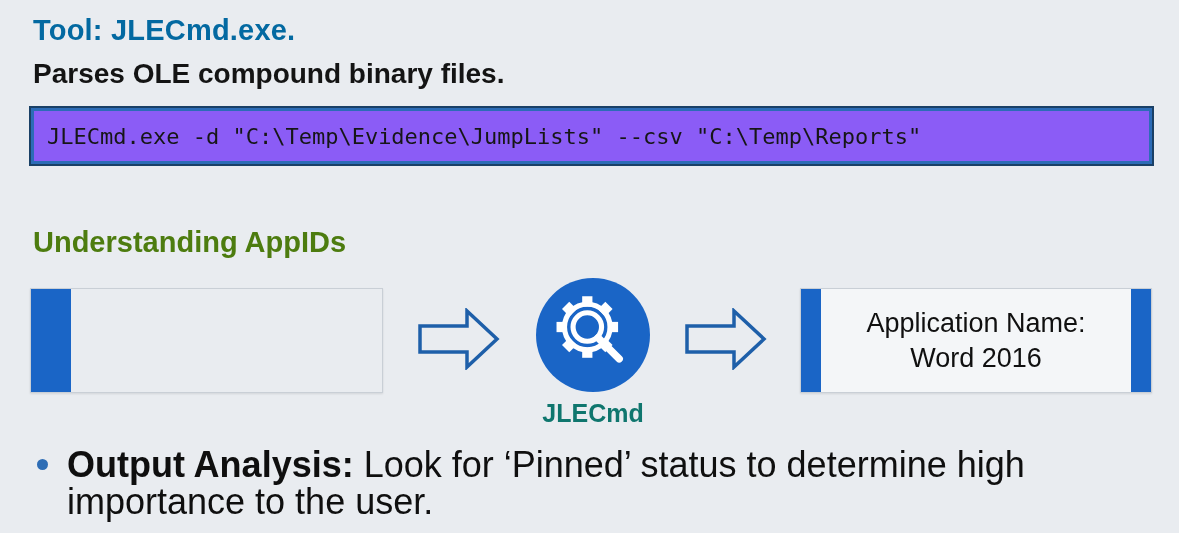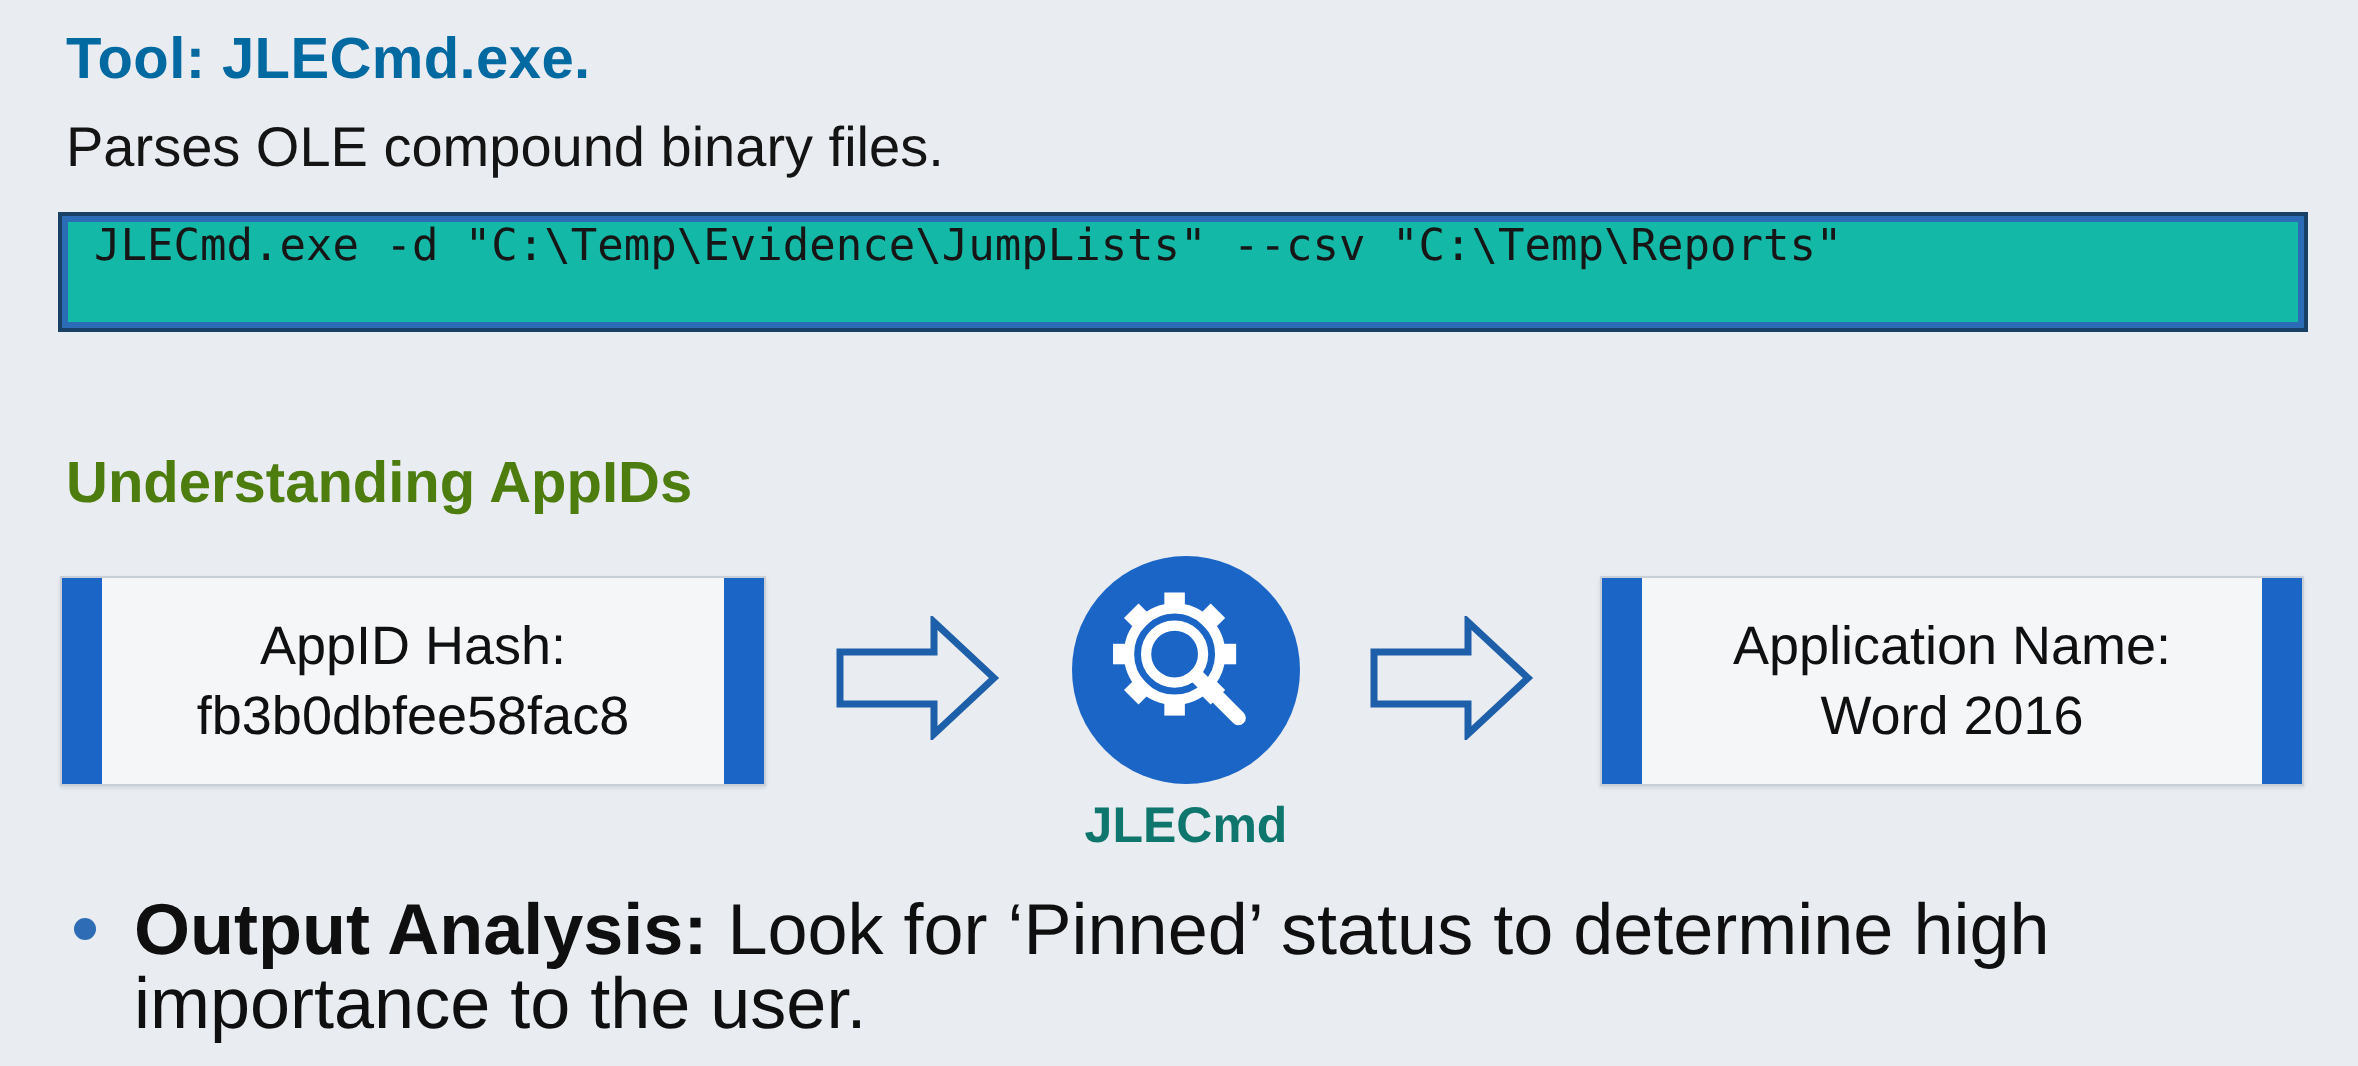--- a/index.html
+++ b/index.html
@@ -19,30 +19,31 @@
     font-size: 29px;
     font-weight: bold;
     color: #0369a1;
     letter-spacing: 0.2px;
   }
   .subtitle {
     position: absolute;
     left: 33px; top: 58px;
     font-size: 28px;
     color: #141414;
+    font-weight: bold;
   }
   .command-box {
     position: absolute;
     left: 31px; top: 108px;
     width: 1121px; height: 56px;
-    background: #14b8a6;
+    background: #8b5cf6;
     border: 3px solid #2c6cb7;
     outline: 2px solid #1a4066;
     display: flex;
-    align-items: flex-start;
+    align-items: center;
     padding-left: 13px;
   }
   .command-text {
     font-family: "DejaVu Sans Mono", monospace;
     font-size: 22px;
     color: #161616;
     white-space: pre;
   }
   .section-heading {
     position: absolute;
@@ -129,24 +130,20 @@
   <div class="subtitle">Parses OLE compound binary files.</div>
 
   <div class="command-box">
     <span class="command-text">JLECmd.exe -d "C:\Temp\Evidence\JumpLists" --csv "C:\Temp\Reports"</span>
   </div>
 
   <div class="section-heading">Understanding AppIDs</div>
 
   <div class="d-box left">
     <div class="d-bar"></div>
-    <div class="d-content">
-      <span>AppID Hash:</span>
-      <span>fb3b0dbfee58fac8</span>
-    </div>
     <div class="d-bar"></div>
   </div>
 
   <svg class="flow-arrow first" viewBox="0 0 84 62">
     <polygon points="3,18 50,18 50,3 80,31 50,59 50,44 3,44" fill="none" stroke="#1e5fa9" stroke-width="3.5" stroke-linejoin="miter"></polygon>
   </svg>
 
   <div class="tool-circle">
     <svg viewBox="0 0 100 100">
       <g stroke="#ffffff" fill="none">

